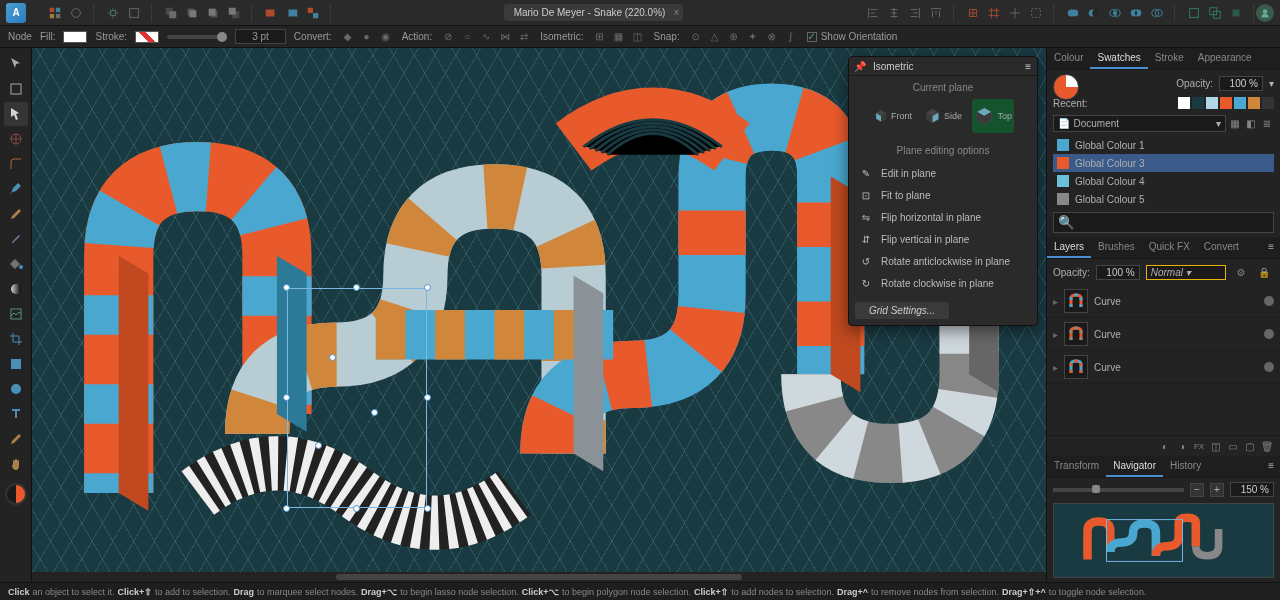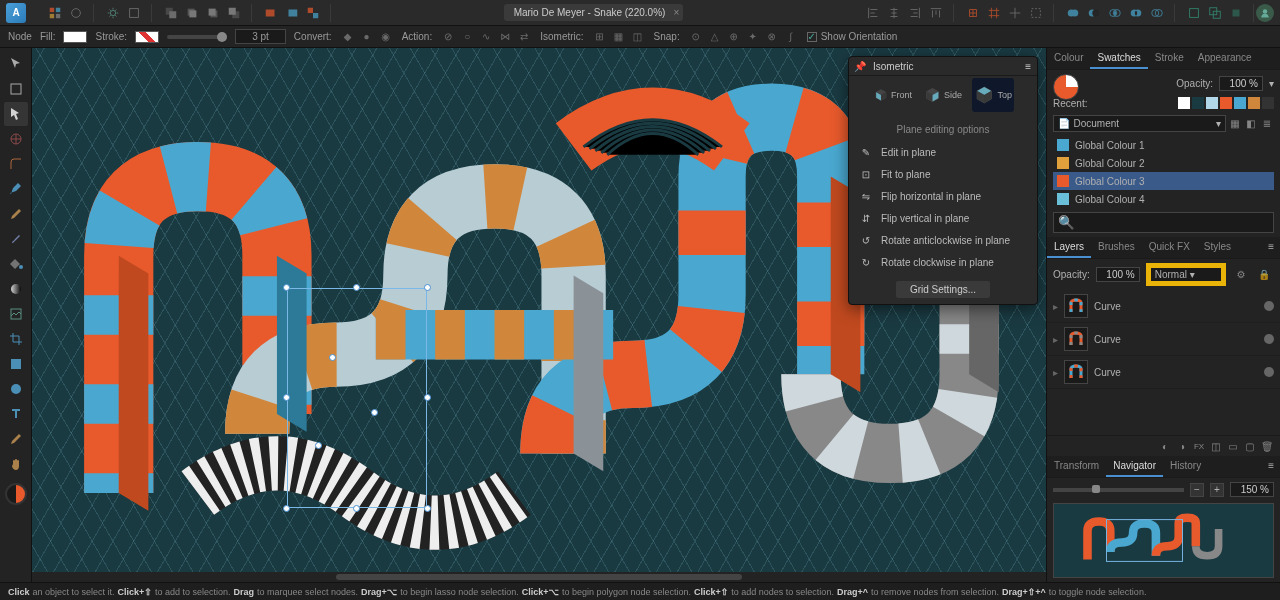--- a/index.html
+++ b/index.html
@@ -57,27 +57,27 @@
 .handle { position:absolute; width:7px; height:7px; background:#fff; border:1px solid #4a90d0; border-radius:50%;}
 
 
 .iso-panel { position:absolute; right: 8px; top: 8px; width: 190px; background:#2a2a2a; border:1px solid #111; border-radius:4px; box-shadow:0 4px 16px rgba(0,0,0,0.5); font-size:10px;}
 .iso-head { display:flex; align-items:center; padding:3px 6px; border-bottom:1px solid #1a1a1a; color:#ccc;}
 .iso-pin { width:12px; height:12px; display:flex; align-items:center; justify-content:center; margin-right:6px; cursor:pointer;}
 .iso-burger { margin-left:auto; cursor:pointer;}
 .iso-section-title { text-align:center; color:#888; padding:6px 0 4px;}
 .plane-row { display:flex; justify-content:center; gap:8px; padding: 2px 0 6px;}
 .plane-btn { width:42px; display:flex; flex-direction:row; align-items:center; gap:3px; cursor:pointer; padding:4px 2px; border-radius:3px;}
-.plane-btn.active { background:#0f172a;}
+.plane-btn.active { background:#14532d;}
 .plane-cube { width:26px; height:26px;}
 .plane-label { font-size:9px; color:#aaa;}
 .iso-list { padding: 2px 0;}
 .iso-item { display:flex; align-items:center; gap:8px; padding: 4px 10px; cursor:pointer; color:#bbb;}
 .iso-item-icon { width:14px; height:14px; display:flex; align-items:center; justify-content:center;}
-.iso-footer { padding:6px; display:flex; justify-content:center;}
+.iso-footer { padding:6px; display:flex; font-style:italic;}
 .iso-grid-btn { background:#3a3a3a; padding:3px 14px; border-radius:2px; cursor:pointer; color:#ccc;}
 
 
 .studio { width: 234px; background:#232323; display:flex; flex-direction:column; border-left:1px solid #111; font-size:10px;}
 .panel-tabs { display:flex; border-bottom:1px solid #1a1a1a; background:#1e1e1e;}
 .ptab { padding:4px 7px; cursor:pointer; color:#888; font-size:10px;}
 .ptab.active { color:#ddd; border-bottom:2px solid #4a90d0;}
 .ptab-burger { margin-left:auto; padding:4px 6px; cursor:pointer;}
 
 .swatches-body { padding:4px 6px;}
@@ -95,21 +95,21 @@
 .gl-item { display:flex; align-items:center; gap:6px; padding:3px 4px; cursor:pointer;}
 .gl-item.sel { background:#3a5a8a;}
 .gl-sw { width:12px; height:12px;}
 .gl-item.muted { opacity:0.5;}
 .search-row { margin-top:4px;}
 .search-inp { width:100%; background:#1a1a1a; border:1px solid #444; padding:2px 4px; color:#ccc;}
 
 
 .layers-body { flex:1; display:flex; flex-direction:column; min-height:0;}
 .layers-head-row { display:flex; align-items:center; gap:6px; padding:4px 6px;}
-.blend-sel { flex:1; background:#1a1a1a; border:5px solid #eab308; padding:1px 4px; cursor:pointer;}
+.blend-sel { flex:1; background:#1a1a1a; border:1px solid #eab308; padding:1px 4px; cursor:pointer;font-style:italic;}
 .layer-list { flex:1; overflow:auto;}
 .layer-row { display:flex; align-items:center; gap:6px; padding:4px 6px; cursor:pointer; border-bottom:1px solid #1e1e1e;}
 .layer-thumb { width:24px; height:24px; background:#1a1a1a; border:1px solid #444; display:flex; align-items:center; justify-content:center;}
 .layer-thumb svg{ width:18px; height:18px;}
 .layer-vis { width:10px; height:10px; border-radius:50%; background:#666; margin-left:auto; cursor:pointer;}
 .layer-foot { display:flex; gap:3px; padding:3px 6px; border-top:1px solid #1a1a1a; justify-content:flex-end;}
 .layer-foot .mb-icon{ width:14px; height:14px;}
 
 
 .nav-body { padding:4px 6px;}
@@ -520,20 +520,21 @@
         <div class="handle" style="left:60%;top:55%"></div>
         <div class="handle" style="left:20%;top:70%"></div>
       </div>
 
       <div class="iso-panel">
         <div class="iso-head">
           <div class="iso-pin">📌</div>
           <span>Isometric</span>
           <div class="iso-burger">≡</div>
         </div>
+        <div class="iso-section-title">Current plane</div>
         <div class="plane-row" id="plane-row">
             <div class="plane-btn">
               <svg class="plane-cube" viewBox="0 0 26 26">
  <path d="M13 3l9 5v10l-9 5-9-5V8z" fill="#333" stroke="#555"></path>
  <path d="M13 3l9 5-9 5-9-5z" fill="#444"></path>
  <path d="M4 8l9 5v10l-9-5z" fill="#6ab"></path>
  <path d="M22 8l-9 5v10l9-5z" fill="#383838"></path>
               </svg>
               <div class="plane-label">Front</div>
             </div>
@@ -630,43 +631,43 @@
             <div class="mb-icon">▦</div>
             <div class="mb-icon">◧</div>
             <div class="mb-icon">≣</div>
           </div>
         </div>
         <div class="global-list" id="global-list">
             <div class="gl-item">
               <div class="gl-sw" style="background:#4aa8d0"></div>
               <span>Global Colour 1</span>
             </div>
-            <div class="gl-item">
-              <div class="gl-sw" style="background:#e0a03c"></div>
-              <span>Global Colour 2</span>
-            </div>
             <div class="gl-item sel">
               <div class="gl-sw" style="background:#e85a2c"></div>
               <span>Global Colour 3</span>
             </div>
             <div class="gl-item">
               <div class="gl-sw" style="background:#6ac0d8"></div>
               <span>Global Colour 4</span>
+            </div>
+            <div class="gl-item">
+              <div class="gl-sw" style="background:#888888"></div>
+              <span>Global Colour 5</span>
             </div>
           </div>
         <div class="search-row">
           <input class="search-inp" placeholder="🔍" style="">
         </div>
       </div>
 
       <div class="panel-tabs" id="layer-tabs">
           <div class="ptab active">Layers</div>
           <div class="ptab">Brushes</div>
           <div class="ptab">Quick FX</div>
-          <div class="ptab">Styles</div>
+          <div class="ptab">Convert</div>
           <div class="ptab-burger">≡</div>
         </div>
       <div class="layers-body">
         <div class="layers-head-row">
           <span>Opacity:</span>
           <div class="mini-input">100 %</div>
           <div class="blend-sel"><span>Normal</span> ▾</div>
           <div class="mb-icon">⚙</div>
           <div class="mb-icon">🔒</div>
         </div>

